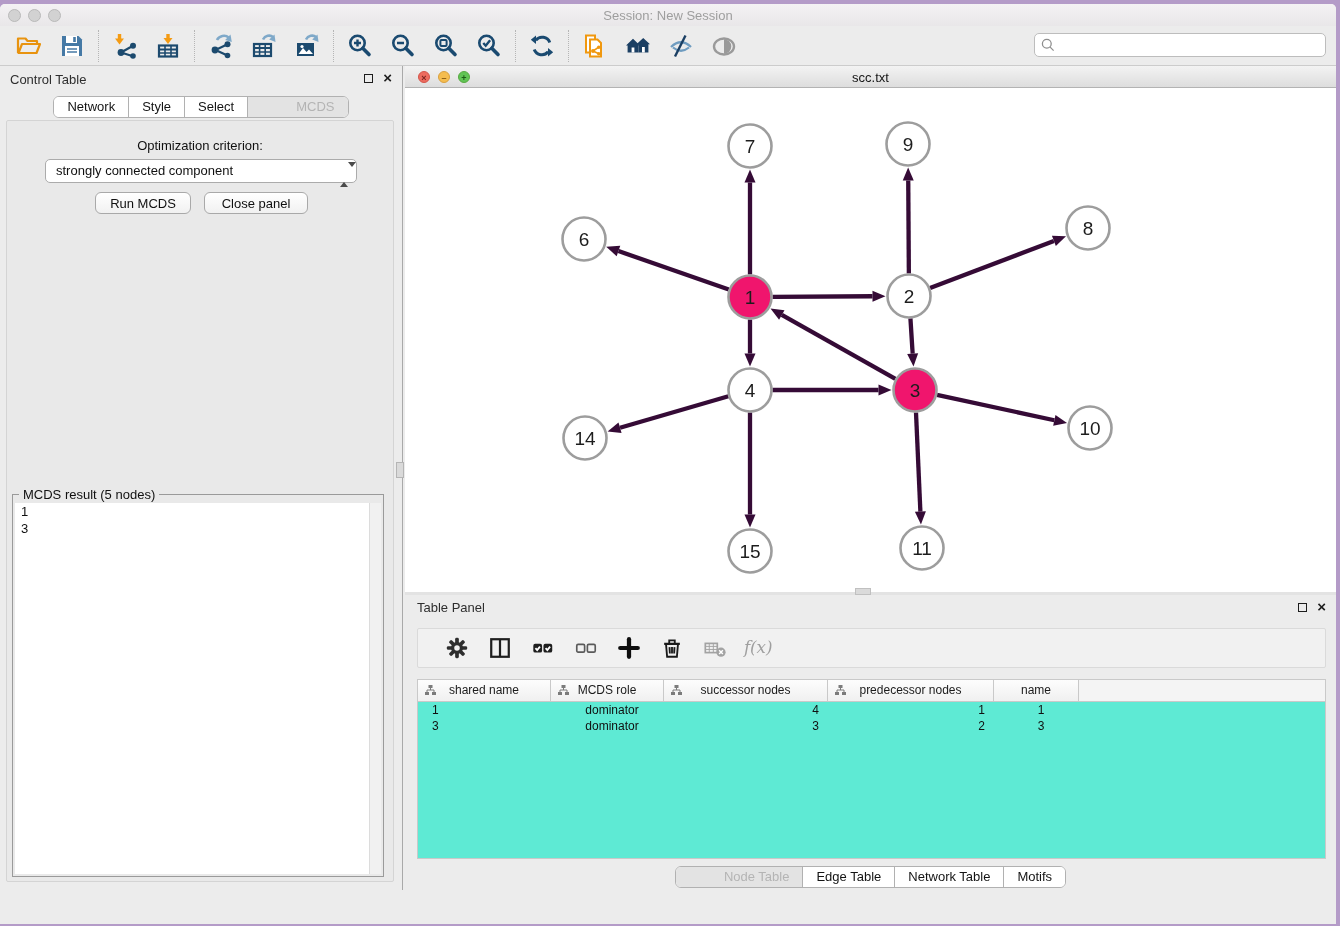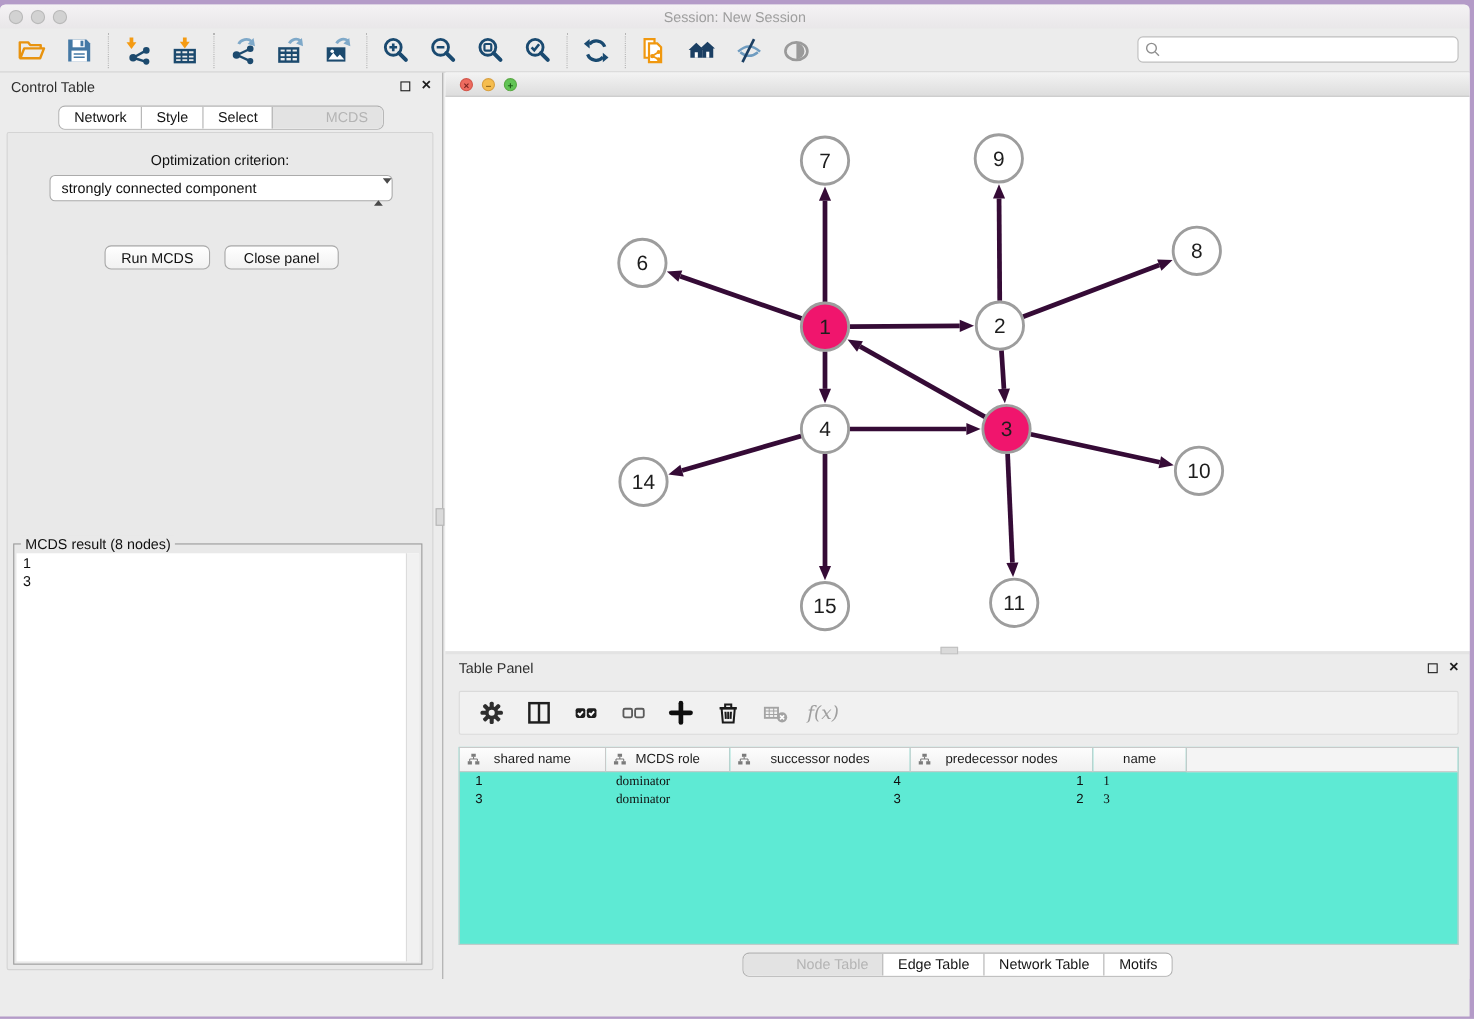--- a/index.html
+++ b/index.html
@@ -57,21 +57,21 @@
   .dropdown { position:absolute; top:38px; left:38px; width:312px; height:24px;
     background:#fff; border:1px solid #ababab; border-radius:5px;
     font-size:13px; color:#101010; line-height:22px; padding-left:10px; }
   .dd-arrows { position:absolute; right:7px; top:4px; width:9px; height:16px; }
   .dd-arrows .up { width:0; height:0; border-left:4.5px solid transparent;
     border-right:4.5px solid transparent; border-bottom:5px solid #4a4a4a; margin-bottom:3px; }
   .dd-arrows .down { width:0; height:0; border-left:4.5px solid transparent;
     border-right:4.5px solid transparent; border-top:5px solid #4a4a4a; }
   .btn { position:absolute; height:22px; background:linear-gradient(#ffffff,#f1f1f1);
     border:1px solid #a9a9a9; border-radius:6px; font-size:13px; color:#101010;
-    font-family:"Liberation Sans", sans-serif;margin-top:31px; }
+    font-family:"Liberation Sans", sans-serif; }
   .run-btn { top:71px; left:88px; width:96px; }
   .closepanel-btn { top:71px; left:197px; width:104px; }
 
   .result-group { position:absolute; left:12px; top:428px; width:372px; height:383px;
     border:1px solid #9a9a9a; }
   .result-legend { position:absolute; top:-8px; left:6px; background:#e9e9e9;
     padding:0 4px; font-size:13px; color:#101010; }
   .result-list { position:absolute; left:2px; right:2px; top:8px; bottom:2px;
     background:#fff; font-size:13px; color:#101010; }
   .result-item { padding:1px 0 1px 6px; line-height:15px; }
@@ -93,39 +93,39 @@
   .splitter-h { position:absolute; left:855px; top:584px; width:16px; height:7px;
     background:#dadada; border:1px solid #c0c0c0; }
   .split-gap { position:absolute; left:405px; top:588px; right:0; height:3px; background:#e3e3e3; }
 
   
   .table-panel { position:absolute; left:405px; top:591px; right:0; height:295px; background:#ececec; }
   .tp-header { position:absolute; top:0; left:0; right:0; height:24px; }
   .tp-header .panel-title { position:absolute; left:12px; top:5px; }
   .tp-toolbar { position:absolute; top:33px; left:12px; right:10px; height:40px;
     background:#f1f1f1; border:1px solid #dadada; border-radius:2px;
-    display:flex; align-items:center; gap:13px; padding-left:14px; }
+    display:flex; align-items:center; gap:13px; padding-left:24px; }
   .tp-btn { width:30px; height:30px; border:none; background:transparent;
     display:flex; align-items:center; justify-content:center; padding:0; }
   .tp-btn svg { width:24px; height:24px; }
   .tp-btn.fx svg { width:32px; }
 
   .tp-table { position:absolute; top:84px; left:12px; right:10px; height:180px;
     background:#5eead4; border:1px solid #c9c9c9; }
   .thead { display:flex; height:22px; }
   .th { position:relative; background:linear-gradient(#fdfdfd,#f0f0f0);
     border-right:1px solid #c9c9c9; border-bottom:1px solid #c9c9c9;
     font-size:12px; color:#1b1b1b; text-align:center; line-height:21px; }
   .th .tree-ico { position:absolute; left:7px; top:5px; }
   .th-filler { flex:1; background:#f4f4f4; border-bottom:1px solid #c9c9c9; }
   .trow { display:flex; height:16px; font-size:12px; color:#101010; }
   .td { overflow:hidden; white-space:nowrap; line-height:16px; }
   .td.a-left { text-align:left; padding-left:14px; }
   .td.a-right { text-align:right; padding-right:9px; }
-  .td.a-left2 { text-align:left; padding-left:9px;font-family:Liberation Serif, serif; }
+  .td.a-left2 { text-align:center; padding-left:9px; }
   .tp-tabs { position:absolute; top:271px; left:0; right:0; text-align:center; }
 
   
   .status-bar { position:absolute; left:0; right:0; top:886px; height:34px;
     background:#e8e8e8; border-top:1px solid #c6c6c6; }
   .sb-left-btn { position:absolute; left:10px; top:6px; width:31px; height:23px;
     background:#fff; border:1px solid #b2b2b2; border-radius:3px;
     display:flex; align-items:center; justify-content:center; }
   .sb-left-btn svg { width:17px; height:17px; }
   .memory-btn { position:absolute; right:8px; top:6px; height:23px;
@@ -364,34 +364,35 @@
       <div class="dropdown">
         <span>strongly connected component</span>
         <span class="dd-arrows">
           <span class="up"></span><span class="down"></span>
         </span>
       </div>
       <button class="btn run-btn">Run MCDS</button>
       <button class="btn closepanel-btn">Close panel</button>
     </div>
     <div class="result-group">
-      <span class="result-legend">MCDS result (8 nodes)</span>
+      <span class="result-legend">MCDS result (5 nodes)</span>
       <div class="result-list" id="result-list">
         <div class="result-scroll"></div>
       <div class="result-item">1</div>
           <div class="result-item">3</div>
         </div>
     </div>
   </div>
 
   <div class="network-window">
     <div class="nw-titlebar">
       <span class="nw-dot" style="left:13px;background:#ed6b5f;border:1px solid #d3554a;color:#7a2420">×</span>
       <span class="nw-dot" style="left:33px;background:#f5bd4f;border:1px solid #d9a03f;color:#8a5d14">–</span>
       <span class="nw-dot" style="left:53px;background:#61c455;border:1px solid #58a942;color:#1d5c17">+</span>
+      <div class="nw-title">scc.txt</div>
     </div>
     <div class="nw-canvas">
       <svg id="graph-svg" width="931" height="504">
           <line x1="345" y1="186.5" x2="345" y2="94.5" stroke="#350b36" stroke-width="4.3"></line>
           <polygon points="345,81.5 350.5,94.5 339.5,94.5" fill="#350b36"></polygon>
           <line x1="323.75920030229116" y1="201.5785157682704" x2="213.45729728739437" y2="163.03929664258357" stroke="#350b36" stroke-width="4.3"></line>
           <polygon points="201.18483523982925,158.75132797536202 215.2714378773727,157.8471011609214 211.64315669741603,168.23149212424573" fill="#350b36"></polygon>
           <line x1="367.4995550149811" y1="208.85849336468564" x2="467.5007218645862" y2="208.22955520839884" stroke="#350b36" stroke-width="4.3"></line>
           <polygon points="480.50046476213083,208.1477958191061 467.5353123754408,213.72944643428312 467.46613135373156,202.72966398251455" fill="#350b36"></polygon>
           <line x1="345" y1="231.5" x2="345" y2="265.5" stroke="#350b36" stroke-width="4.3"></line>

